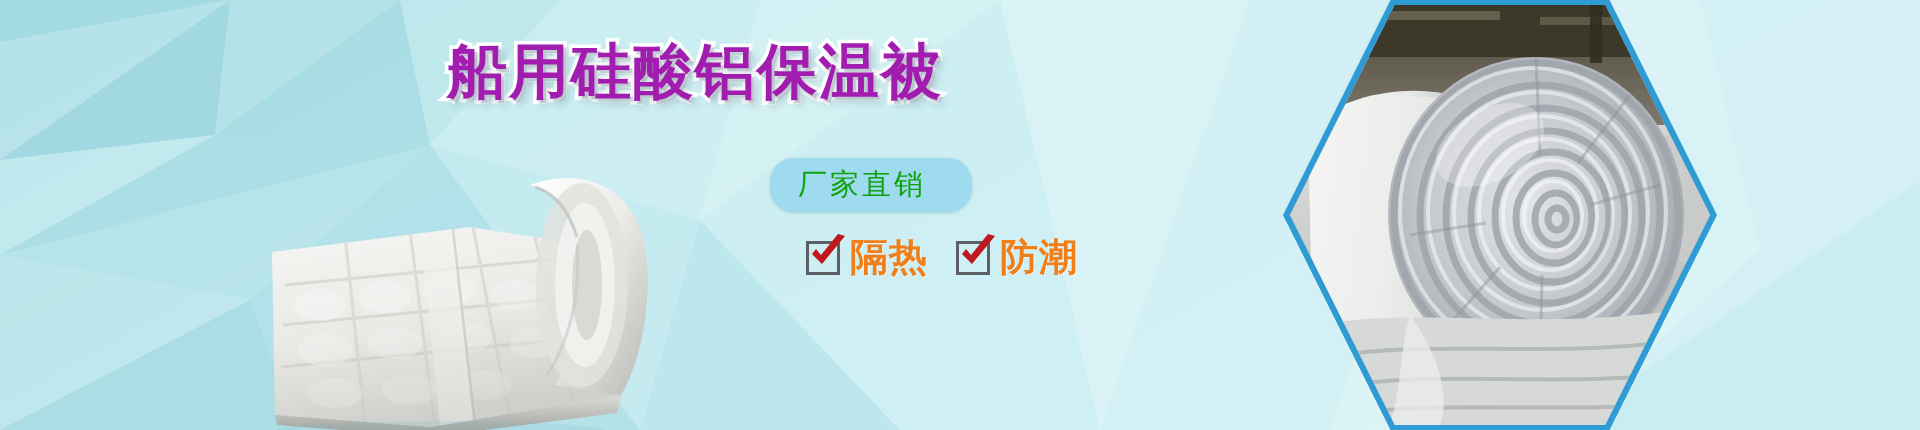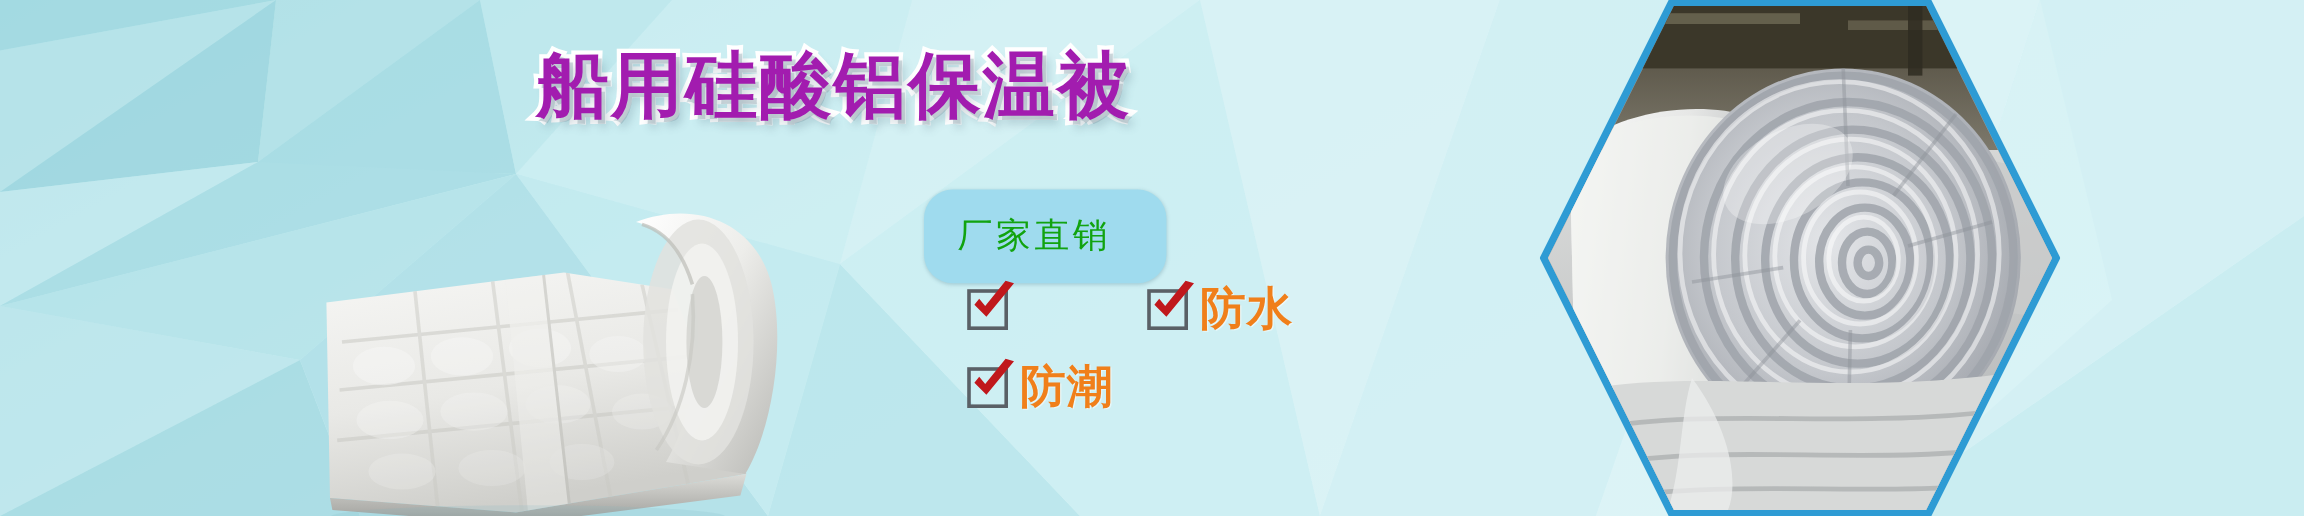--- a/index.html
+++ b/index.html
@@ -50,21 +50,21 @@
        3px 3px 0 rgba(120,150,160,.35),
        5px 6px 7px rgba(90,120,135,.30);
   }
 
   
   .pill {
     position: absolute;
     left: 770px;
     top: 158px;
     height: 54px;
-    padding: 12px 28px;
+    padding: 0 28px;
     display: flex;
     align-items: center;
     border-radius: 24px;
     background: #9fdbee;
     box-shadow: 0 1px 3px rgba(60,110,130,.25);
     justify-content: center;
   }
   .pill-text {
     font-size: 29px;
     font-weight: 500;
@@ -251,32 +251,24 @@
 
   <div class="features">
 
     <div class="feature">
       <span class="check-box">
         <span class="frame"></span>
         <svg viewBox="0 0 40 40">
             <path d="M5,20 L15,30 L38,2 L31,0 L14,21 L9,15 Z" fill="#c0181c"></path>
           </svg>
       </span>
+      <span class="feature-label">隔热</span>
     </div>
 
 
-    <div class="feature">
-      <span class="check-box">
-        <span class="frame"></span>
-        <svg viewBox="0 0 40 40">
-            <path d="M5,20 L15,30 L38,2 L31,0 L14,21 L9,15 Z" fill="#c0181c"></path>
-          </svg>
-      </span>
-      <span class="feature-label">防水</span>
-    </div>
 
     <div class="feature">
       <span class="check-box">
         <span class="frame"></span>
         <svg viewBox="0 0 40 40">
             <path d="M5,20 L15,30 L38,2 L31,0 L14,21 L9,15 Z" fill="#c0181c"></path>
           </svg>
       </span>
       <span class="feature-label">防潮</span>
     </div>

